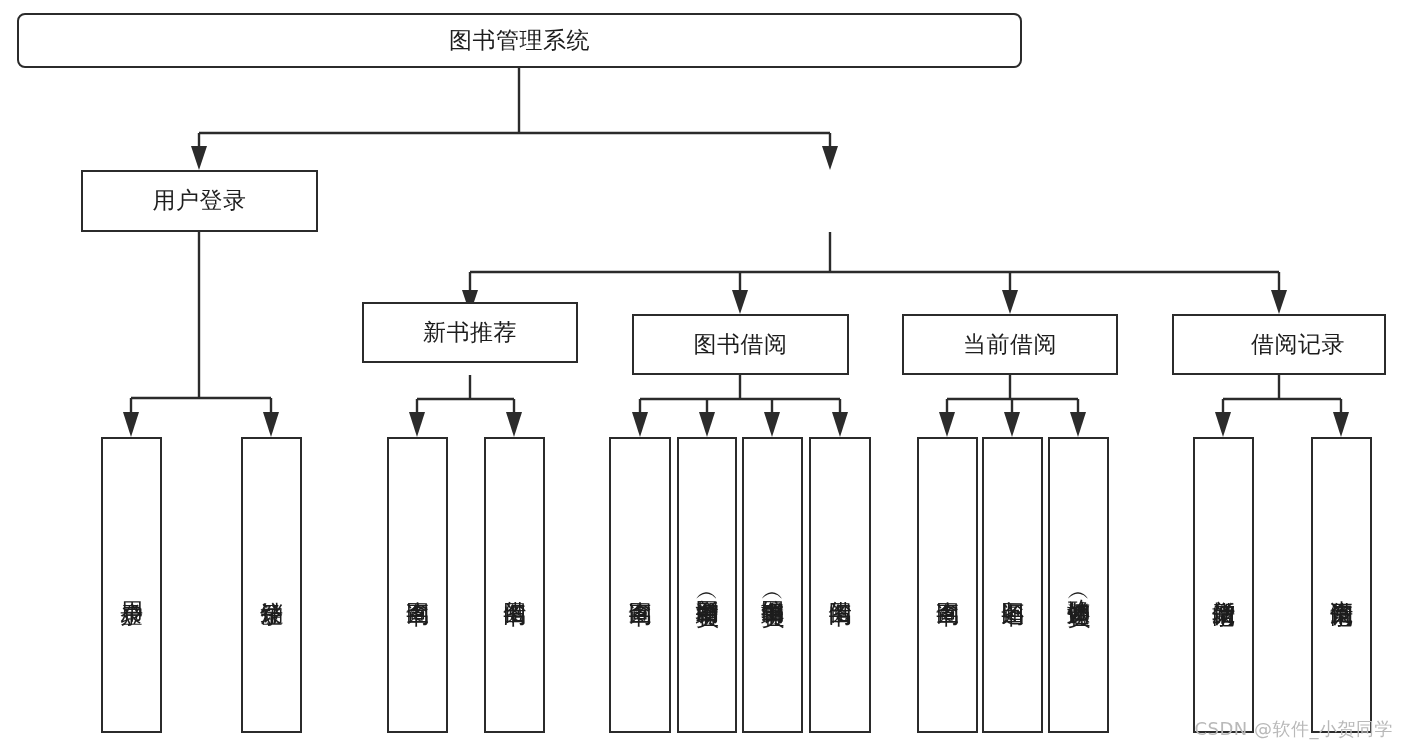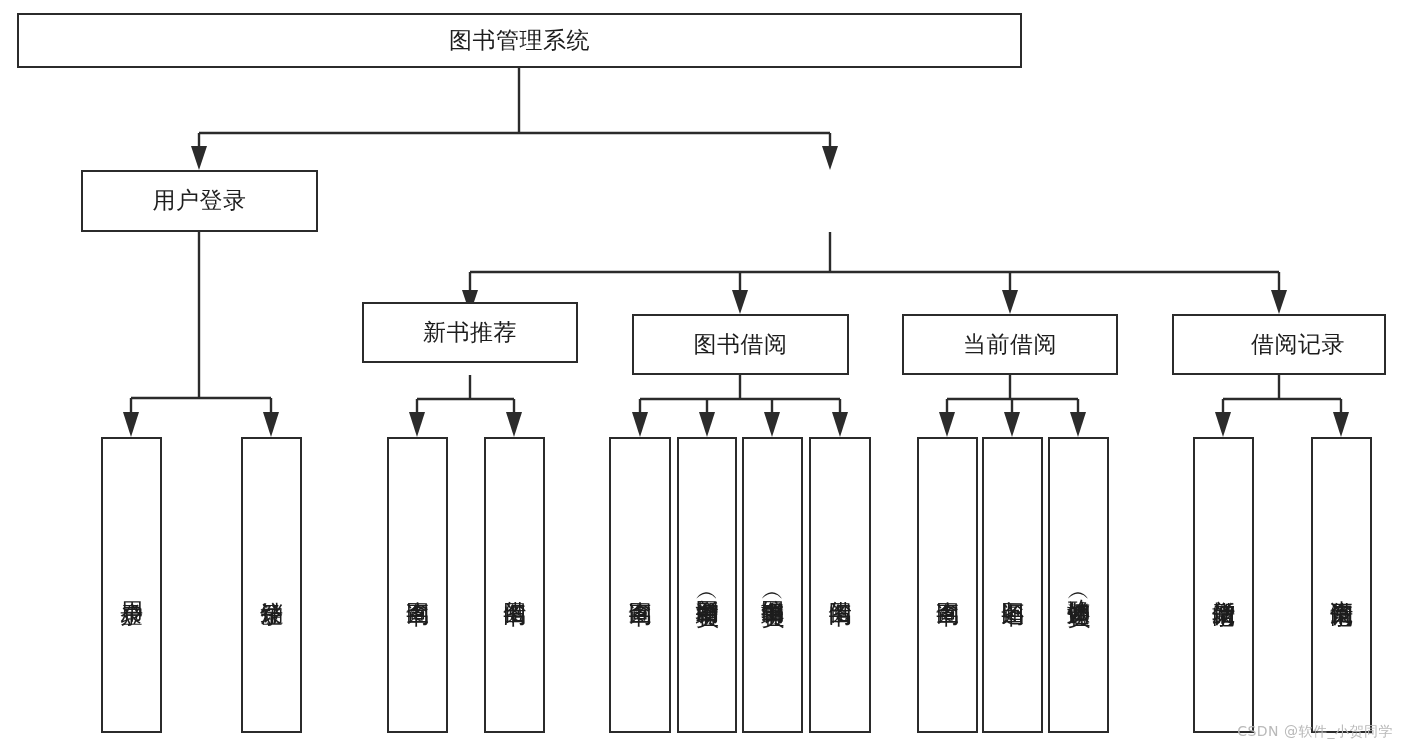--- a/index.html
+++ b/index.html
@@ -65,21 +65,21 @@
     stroke-width: 2.4;
     fill: none;
   }
   .arrowhead {
     fill: #2b2b2b;
   }
   #watermark {
     position: absolute;
     right: 12px;
     bottom: 6px;
-    font-size: 14px;
+    font-size: 18px;
     color: #b9b9b9;
     letter-spacing: 0.5px;
     white-space: nowrap;
   }
 </style>
 </head>
 <body>
 
 <div id="diagram-root">
 
@@ -138,21 +138,21 @@
     <polygon class="arrowhead" points="1070,412 1086,412 1078,437"></polygon>
 
     <path class="conn" d="M 1279 375 L 1279 399"></path>
     <path class="conn" d="M 1223 399 L 1341 399"></path>
     <path class="conn" d="M 1223 399 L 1223 412"></path>
     <path class="conn" d="M 1341 399 L 1341 412"></path>
     <polygon class="arrowhead" points="1215,412 1231,412 1223,437"></polygon>
     <polygon class="arrowhead" points="1333,412 1349,412 1341,437"></polygon>
   </svg>
 
-  <div class="node-box" style="left:17px; top:13px; width:1005px; height:55px;">
+  <div class="node-box" style="left:17px; top:13px; width:1005px; height:55px;border-radius:8px;">
     <span class="node-label-h">图书管理系统</span>
   </div>
 
   <div class="node-box" style="left:81px; top:170px; width:237px; height:62px;">
     <span class="node-label-h">用户登录</span>
   </div>
 
   <div class="node-box" style="left:362px; top:302px; width:216px; height:61px;">
     <span class="node-label-h">新书推荐</span>
   </div>

